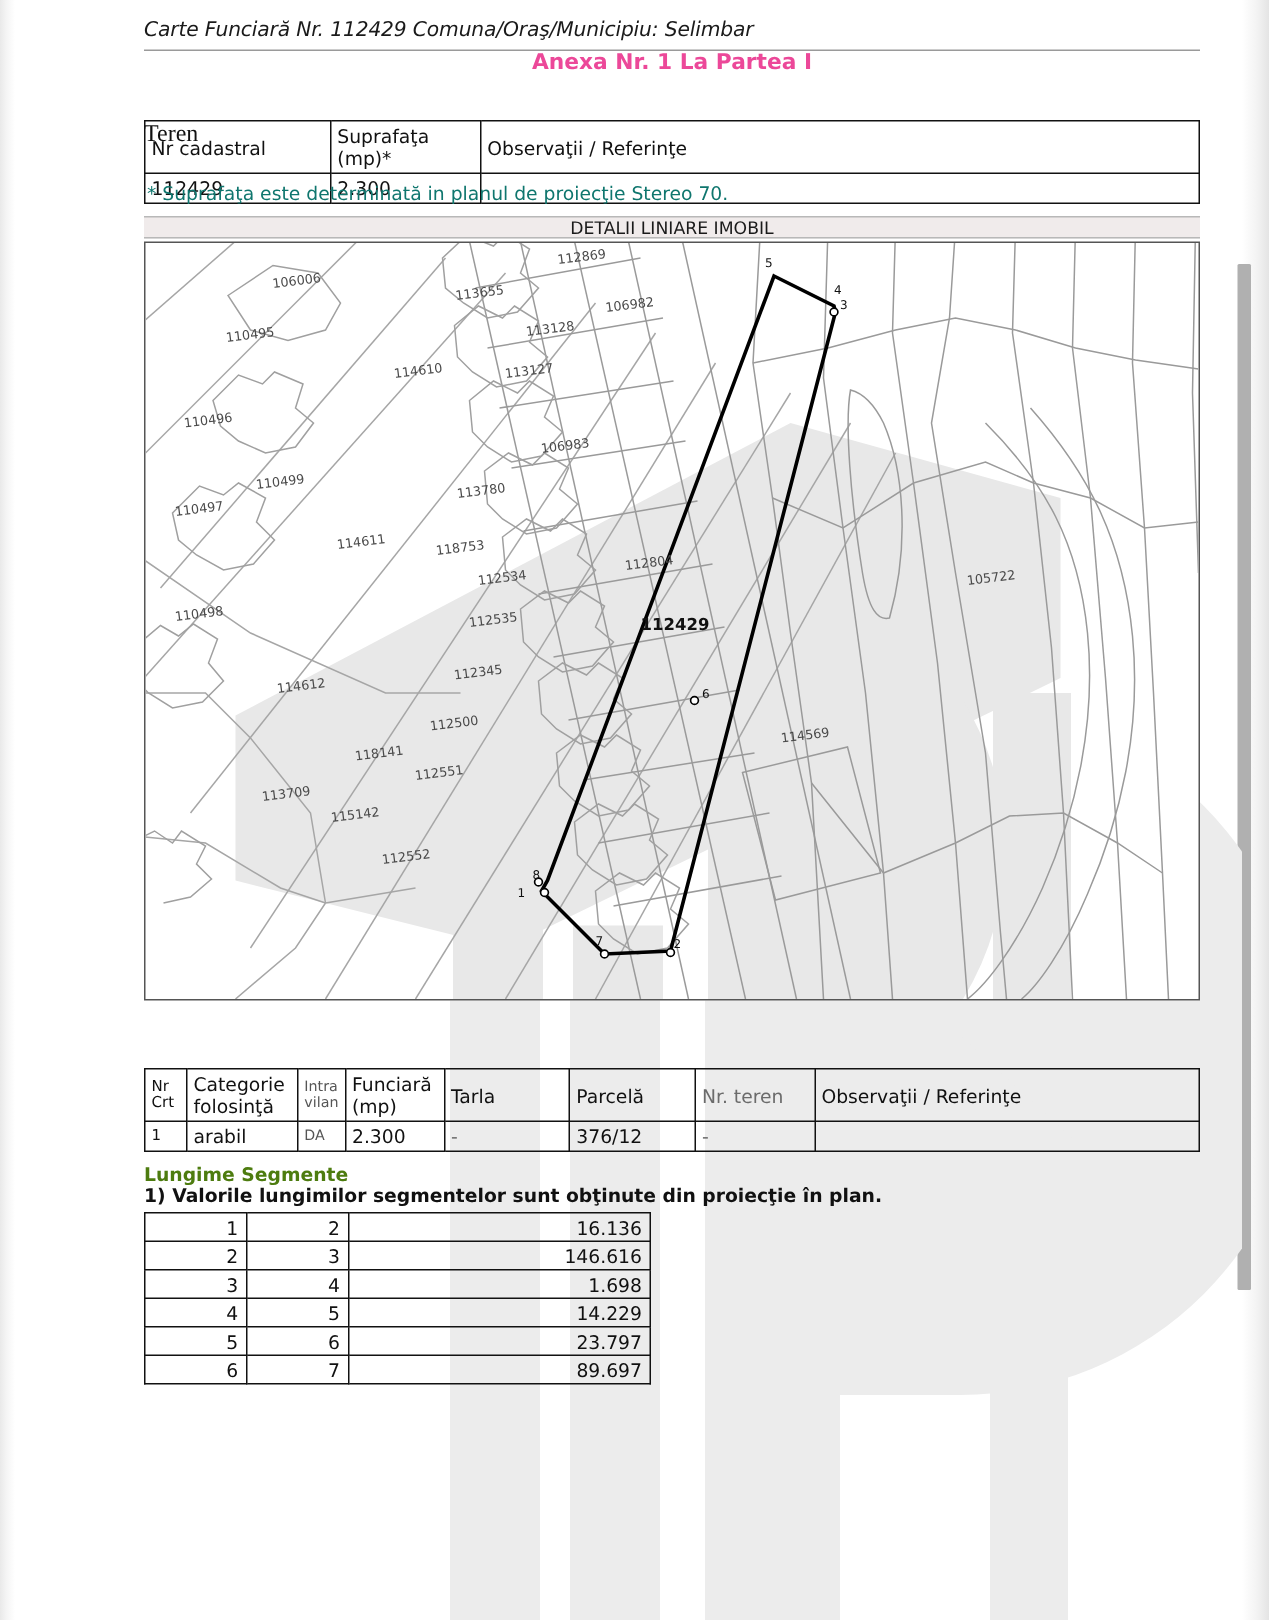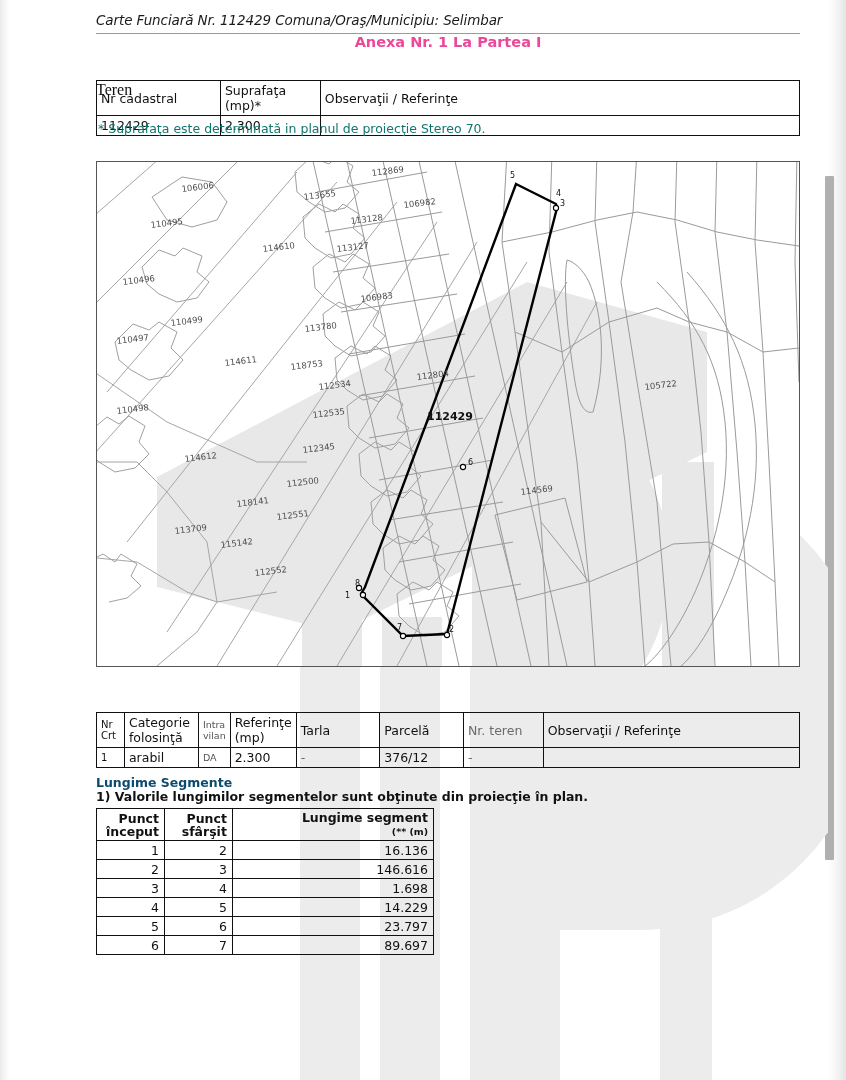--- a/index.html
+++ b/index.html
@@ -126,21 +126,21 @@
   #date-table .w-nr      { width: 28px; font-size: 10px; line-height: 11px; margin-left: 40px;}
   #date-table .w-cat     { width: 74px; }
   #date-table .w-intra   { width: 30px; font-size: 9.5px; line-height: 11px; color:#555;}
   #date-table .w-supr    { width: 66px; }
   #date-table .w-tarla   { width: 84px; }
   #date-table .w-parc    { width: 84px; }
   #date-table .w-topo    { width: 80px; }
   #date-table .w-obs     { width: 258px; }
   .muted { color: #6b6b6b; }
 
-  #lung-title { position: absolute; left: 96px; top: 775px; font-size: 12.5px; font-weight: bold; color: #0c4a6e; }
+  #lung-title { position: absolute; left: 96px; top: 775px; font-size: 12.5px; font-weight: bold; color: #4d7c0f; }
   #lung-note  { position: absolute; left: 96px; top: 789px; font-size: 12.5px; color: #111; font-weight: bold; }
 
   #seg-table {
     position: absolute; left: 96px; top: 808px; width: 338px;
   }
   #seg-table td { text-align: right; padding: 1px 5px; }
   #seg-table .hd { text-align: right; font-weight: bold; font-size: 12.5px; line-height: 13px; }
   #seg-table .w-a { width: 68px; }
   #seg-table .w-b { width: 68px; }
   #seg-table .w-c { width: 202px; }
@@ -200,39 +200,42 @@
       <tr>
         <td class="c1">112429</td>
         <td class="c2">2.300</td>
         <td class="c3"></td>
       </tr>
     </tbody>
       </table>
 
     <div class="footnote" id="teren-foot">* Suprafaţa este determinată in planul de proiecţie Stereo 70.</div>
 
+    <div id="map-band">
+      <div id="map-band-label">DETALII LINIARE IMOBIL</div>
+    </div>
 
 
     <table class="tbl" id="date-table">
       <tbody>
           <tr class="h-row">
         <td class="w-nr">
           <span>Nr</span><br>
           <span>Crt</span>
         </td>
         <td class="w-cat">
           <span>Categorie</span><br>
           <span>folosinţă</span>
         </td>
         <td class="w-intra">
           <span>Intra</span><br>
           <span>vilan</span>
         </td>
         <td class="w-supr">
-          <span>Referinţe</span><br>
+          <span>Funciară</span><br>
           <span>(mp)</span>
         </td>
         <td class="w-tarla">Tarla</td>
         <td class="w-parc">Parcelă</td>
         <td class="w-topo muted">Nr. teren</td>
         <td class="w-obs">Observaţii / Referinţe</td>
       </tr>
       <tr>
         <td class="w-nr">1</td>
         <td class="w-cat">arabil</td>
@@ -244,34 +247,20 @@
         <td class="w-obs"></td>
       </tr>
     </tbody>
       </table>
 
     <div id="lung-title">Lungime Segmente</div>
     <div id="lung-note">1) Valorile lungimilor segmentelor sunt obţinute din proiecţie în plan.</div>
 
     <table class="tbl" id="seg-table">
       <tbody>
-          <tr class="head">
-        <td class="w-a hd">
-          <span>Punct</span><br>
-          <span>început</span>
-        </td>
-        <td class="w-b hd">
-          <span>Punct</span><br>
-          <span>sfârşit</span>
-        </td>
-        <td class="w-c hd">
-          <span>Lungime segment</span><br>
-          <span class="sub-unit">(** (m)</span>
-        </td>
-      </tr>
       <tr>
         <td class="w-a">1</td>
         <td class="w-b">2</td>
         <td class="w-c">16.136</td>
       </tr>
       <tr>
         <td class="w-a">2</td>
         <td class="w-b">3</td>
         <td class="w-c">146.616</td>
       </tr>

